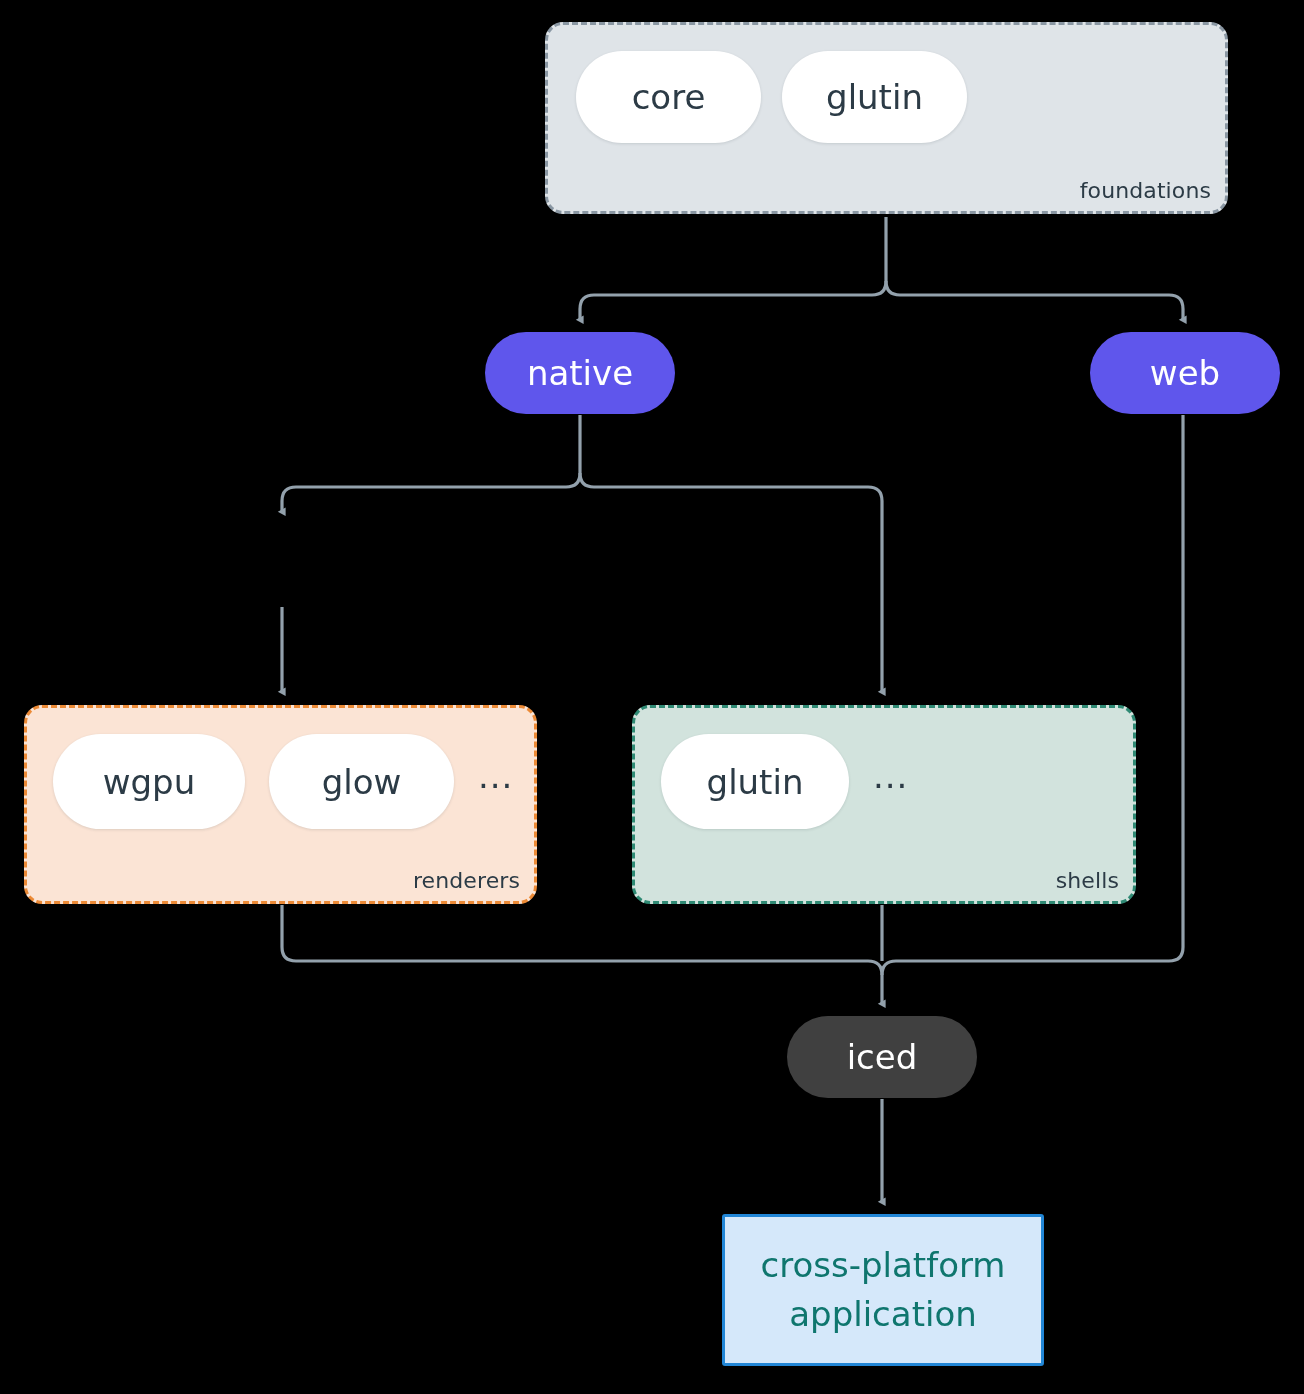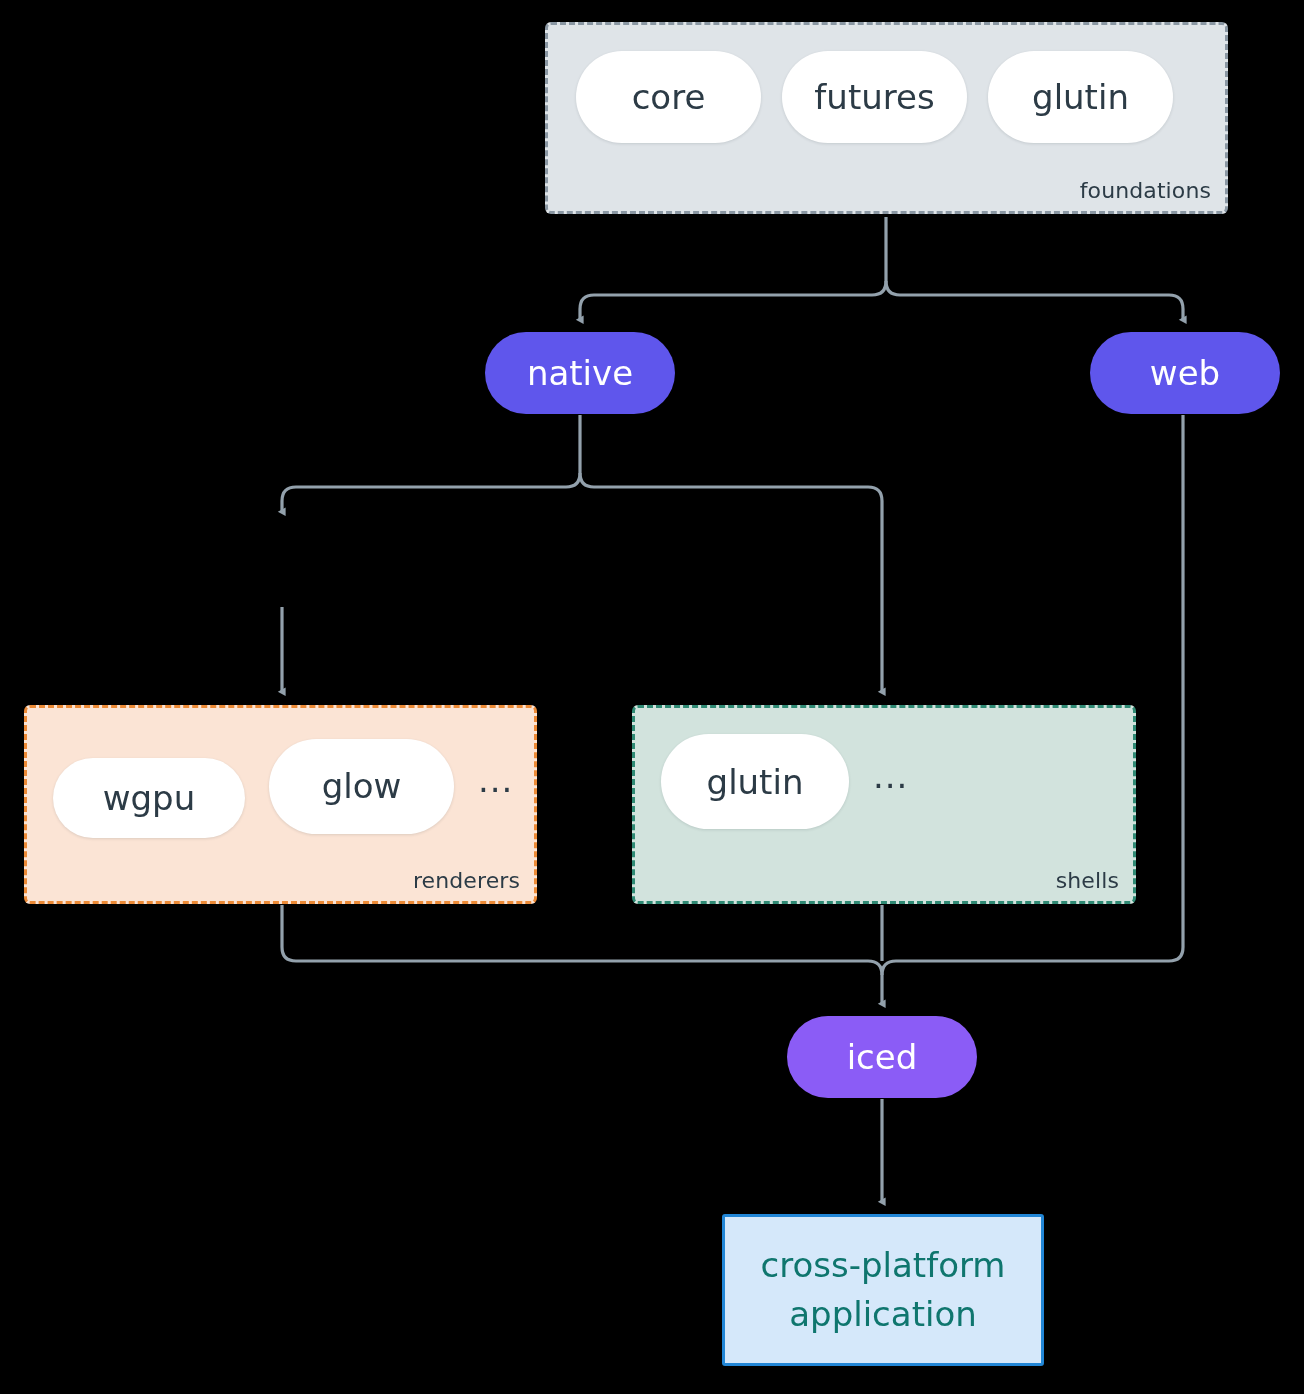--- a/index.html
+++ b/index.html
@@ -25,21 +25,21 @@
     top: 0;
     width: 1304px;
     height: 1394px;
     pointer-events: none;
   }
 
   
   .group {
     position: absolute;
     box-sizing: border-box;
-    border-radius: 6px;
+    border-radius: 18px;
     border-style: dashed;
     border-width: 3px;
   }
   .group-pills {
     position: absolute;
     display: flex;
     align-items: center;
   }
   .group-label {
     position: absolute;
@@ -128,21 +128,21 @@
     top: 524px;
     width: 190px;
     height: 82px;
     background: #e5833a;
   }
   #node-iced {
     left: 787px;
     top: 1016px;
     width: 190px;
     height: 82px;
-    background: #8b5cf6;
+    background: #404040;
   }
 
   
   #node-application {
     position: absolute;
     left: 722px;
     top: 1214px;
     width: 322px;
     height: 152px;
     background: #d5e8fa;
@@ -186,33 +186,32 @@
       <path d="M882,905 L882,961"></path>
       <path d="M1183,415 L1183,947 Q1183,961 1169,961 L896,961 Q882,961 882,975"></path>
 
       <path d="M882,1099 L882,1202" marker-end="url(#arrowhead)"></path>
     </g>
   </svg>
 
   <div class="group" id="grp-foundations">
     <div class="group-pills" style="left:28px; top:26px; gap:21px;">
       <div class="pill-white" style="width:185px;height:92px;">core</div>
-      <div class="pill-white" style="width:185px;height:92px;">futures</div>
       <div class="pill-white" style="width:185px;height:92px;">glutin</div>
     </div>
     <div class="group-label">foundations</div>
   </div>
 
   <div class="node-pill" id="node-native">native</div>
   <div class="node-pill" id="node-web">web</div>
 
 
   <div class="group" id="grp-renderers">
     <div class="group-pills" style="left:26px; top:26px; gap:24px;">
-      <div class="pill-white" style="width:192px;height:80px;margin-top:24px;">wgpu</div>
+      <div class="pill-white" style="width:192px;height:95px;">wgpu</div>
       <div class="pill-white" style="width:185px;height:95px;">glow</div>
       <div class="ellipsis">...</div>
     </div>
     <div class="group-label">renderers</div>
   </div>
 
   <div class="group" id="grp-shells">
     <div class="group-pills" style="left:26px; top:26px; gap:24px;">
       <div class="pill-white" style="width:188px;height:95px;">glutin</div>
       <div class="ellipsis">...</div>

